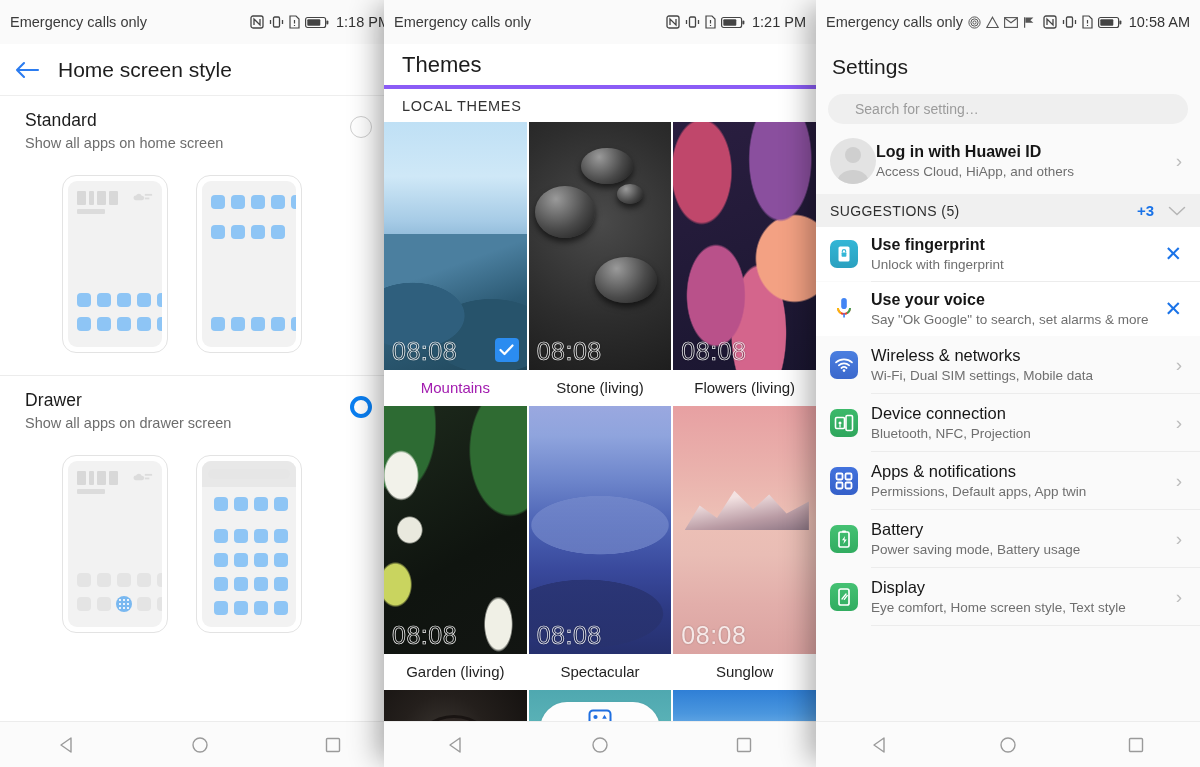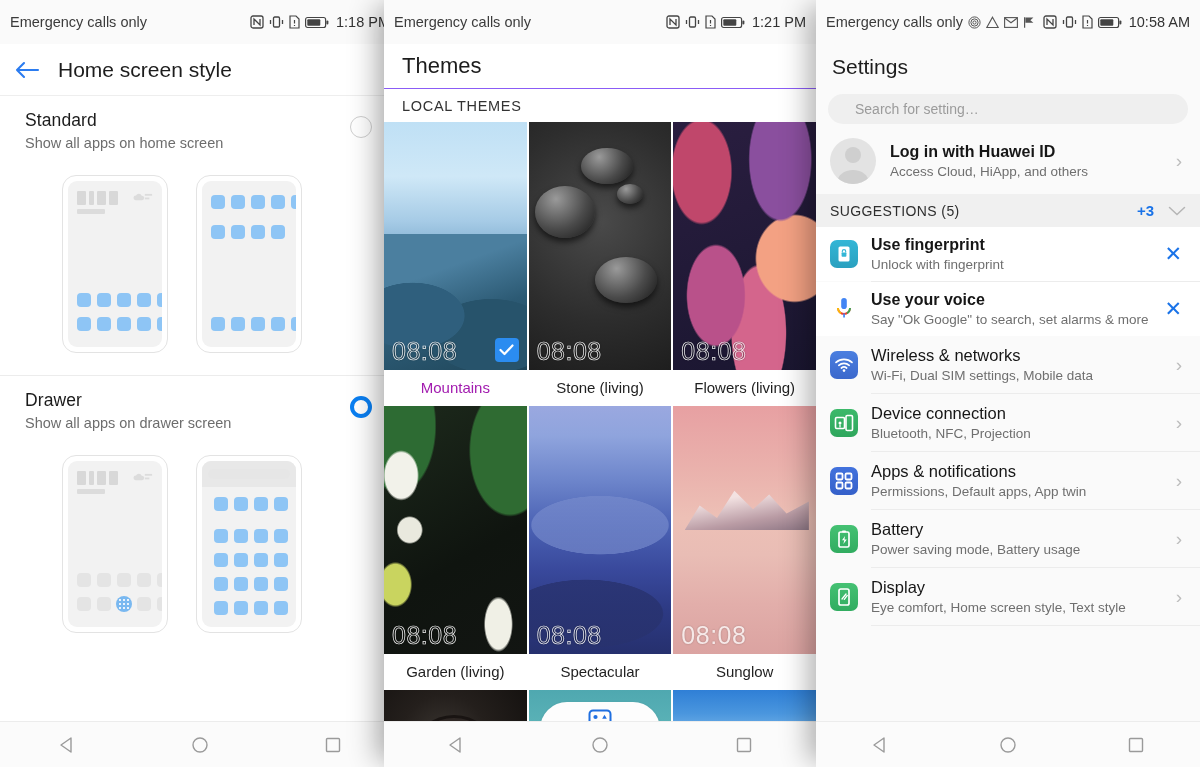--- a/index.html
+++ b/index.html
@@ -68,21 +68,21 @@
   .gridrow b.gray { background:#e4e4e4; }
   .search-bar { position:absolute; left:6px; right:6px; top:8px; height:10px; border-radius:6px; background:#e6e6e6; }
   .topbandgray { position:absolute; left:0; right:0; top:0; height:26px; background:#e8e8e8; }
   .drawer-dot { position:absolute; width:16px; height:16px; border-radius:50%; background:#79b8f0;
                 display:flex; align-items:center; justify-content:center;}
 
   
   #panel-mid { left: 384px; width: 432px; background:#fff;
                box-shadow: -14px 0 26px -6px rgba(0,0,0,.30), 14px 0 26px -6px rgba(0,0,0,.30); z-index: 5;}
   .th-header { height: 45px; display:flex; align-items:center; padding: 0 18px; background:#fff;
-               border-bottom:1px solid #8b5cf6; }
+               border-bottom:4px solid #8b5cf6; }
   .th-title { font-size: 22px; color:#1c1c1c; }
   .th-sectionhdr { height: 33px; display:flex; align-items:center; padding:0 18px;
                    font-size: 14.5px; color:#333; letter-spacing:.7px; background:#fff; }
   .grid { display:grid; grid-template-columns: repeat(3, 1fr); gap:2px; background:#fff; }
   .cell { position:relative; }
   .thumb { position:relative; height: 248px; overflow:hidden; }
   .thumb .clock {
     position:absolute; left: 8px; bottom: 4px; font-size: 25px; color:#fff;
     font-family:"Liberation Sans", sans-serif; font-weight:300;
     text-shadow: 0 0 2px rgba(0,0,0,.35); letter-spacing:.5px;
@@ -147,21 +147,21 @@
   
   #panel-right { left: 816px; width: 384px; background:#fafafa;
                  box-shadow: -14px 0 26px -6px rgba(0,0,0,.30); z-index: 6;}
   .st-header { height: 46px; display:flex; align-items:center; padding: 0 16px; background:#fafafa; }
   .st-title { font-size: 21px; color:#1c1c1c; }
   .st-search {
     margin: 4px 12px 6px 12px; height: 30px; border-radius:16px; background:#efefef;
     display:flex; align-items:center; padding: 0 14px;
   }
   .st-search span { font-size:14px; color:#9b9b9b;margin-left:13px; }
-  .acct { display:flex; align-items:center; gap:14px; padding: 8px 14px 10px 14px; background:#fafafa;}
+  .acct { display:flex; align-items:center; padding: 8px 14px 10px 14px; background:#fafafa;}
   .avatar { width:46px;height:46px;border-radius:50%;background:#e3e3e3; display:flex;align-items:flex-end;justify-content:center; overflow:hidden;}
   .acct-txt { flex:1; }
   .acct-t { font-size:16px; color:#161616; font-weight:bold; }
   .acct-s { font-size:13.5px; color:#6f6f6f; margin-top:3px; }
   .sugg-hdr { display:flex; align-items:center; padding: 8px 14px; background:#f0f0f0; }
   .sugg-hdr .lbl { flex:1; font-size:14px; color:#2e2e2e; letter-spacing:.4px; }
   .sugg-hdr .plus { font-size:15px; color:#1a73e8; font-weight:bold; margin-right:14px;}
   .srow { display:flex; align-items:center; gap:13px; padding: 9px 14px; background:#fff; position:relative;}
   .srow .tx { flex:1; }
   .srow .t { font-size:16px; color:#161616; font-weight:bold; }

